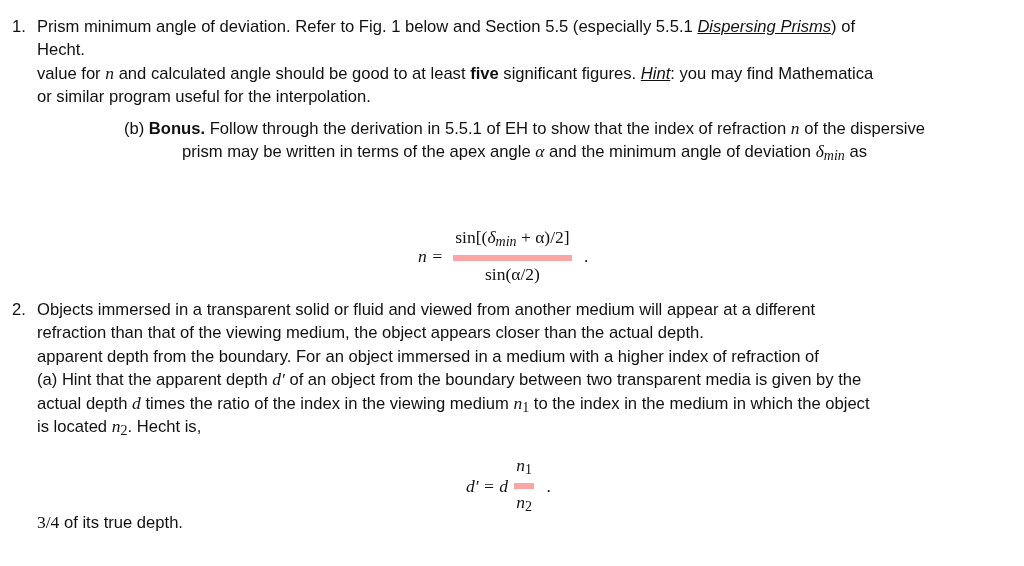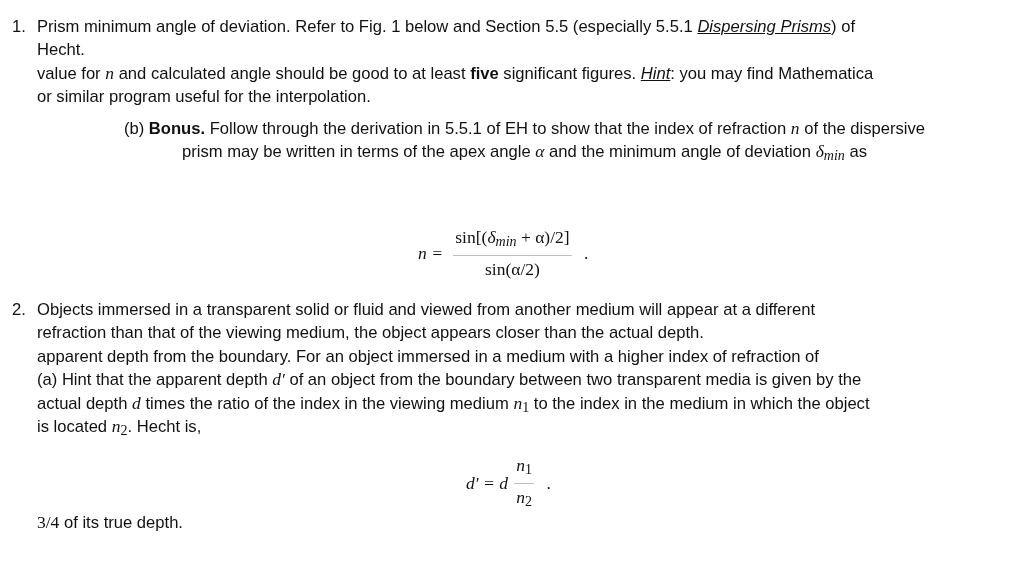--- a/index.html
+++ b/index.html
@@ -13,21 +13,21 @@
   .num { position: absolute; left: 12px; }
   .body { position: absolute; left: 37px; width: 975px; }
   .line { white-space: nowrap; height: 23.4px; }
   .m { font-family: "Liberation Serif", "DejaVu Serif", serif; font-style: italic; font-size: 17.5px; }
   .mr { font-family: "Liberation Serif", "DejaVu Serif", serif; font-size: 17.5px; }
   .sub { font-size: 14px; vertical-align: -3px; }
   i.it { font-style: italic; text-decoration: underline; }
   b { font-weight: bold; margin-top: 24px; }
   .eq { position: absolute; font-family: "Liberation Serif", "DejaVu Serif", serif; font-size: 17.5px; }
   .frac { display: inline-block; text-align: center; vertical-align: middle; }
-  .frac .numr { display: block; padding: 0 2px 2px; border-bottom: 1px solid #fca5a5; text-align: right; }
+  .frac .numr { display: block; padding: 0 2px 2px; border-bottom: 6px solid #fca5a5; text-align: right; }
   .frac .den { display: block; padding-top: 2px; }
 </style>
 </head>
 <body>
 
 <div class="problem" style="top:15px;">
   <span class="num">1.</span>
   <div class="body">
     <div class="line">
       <span>Prism minimum angle of deviation. Refer to Fig. 1 below and Section 5.5 (especially 5.5.1 </span><i class="it">Dispersing Prisms</i><span>) of</span>

